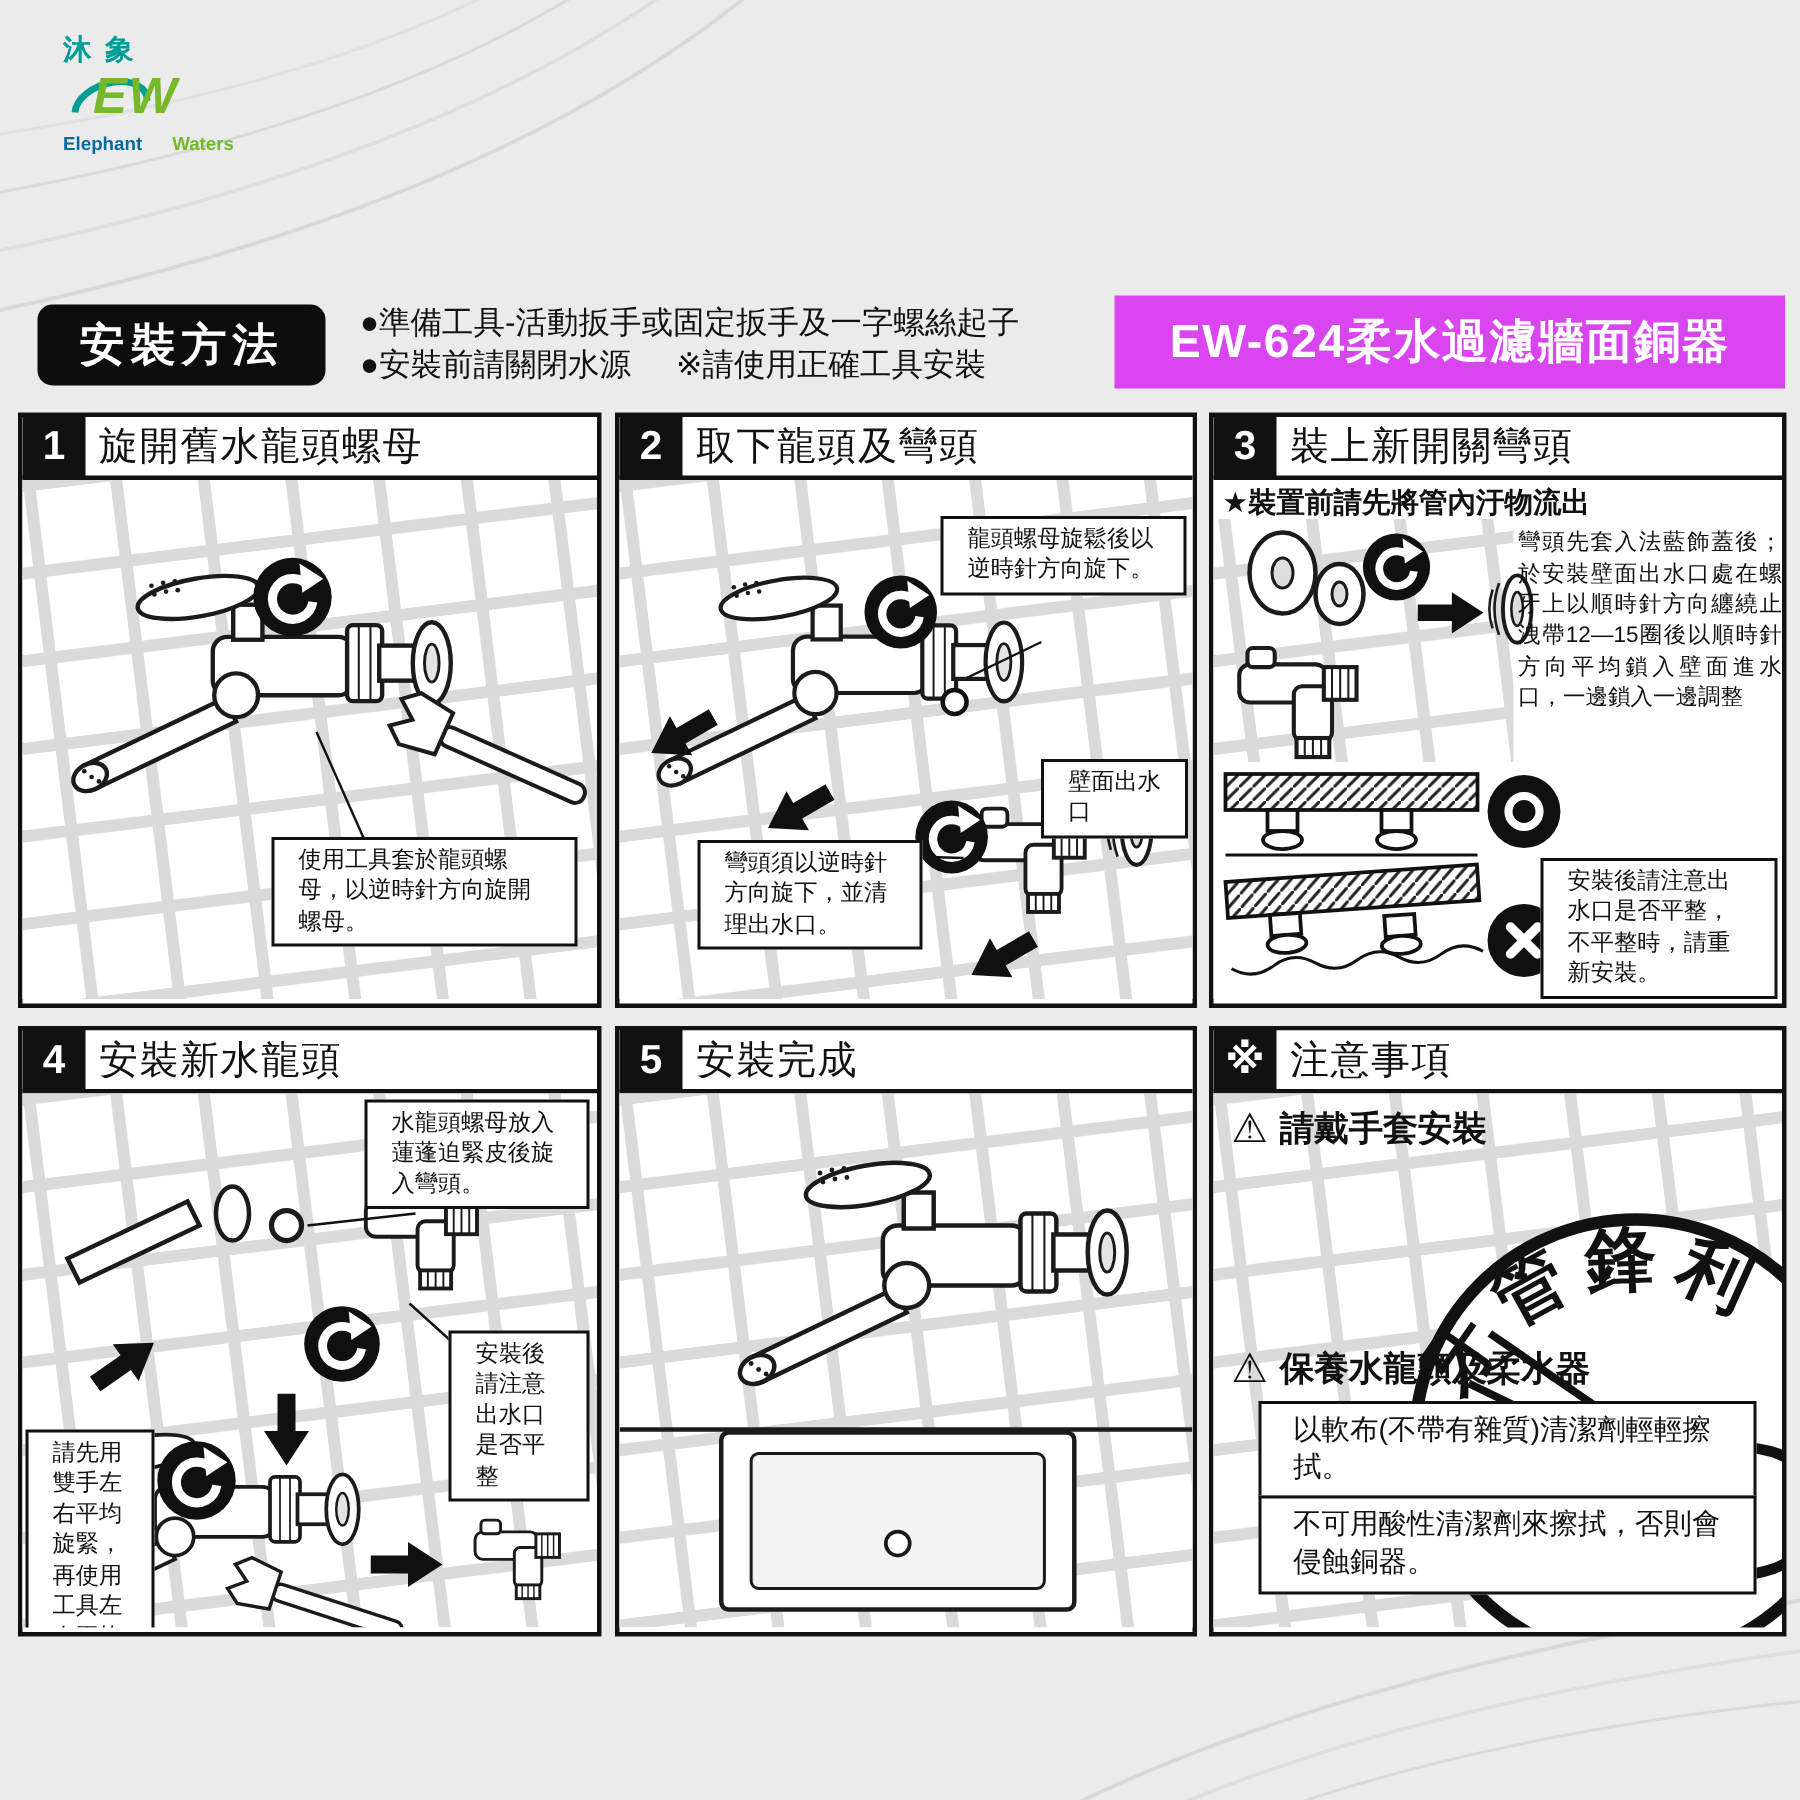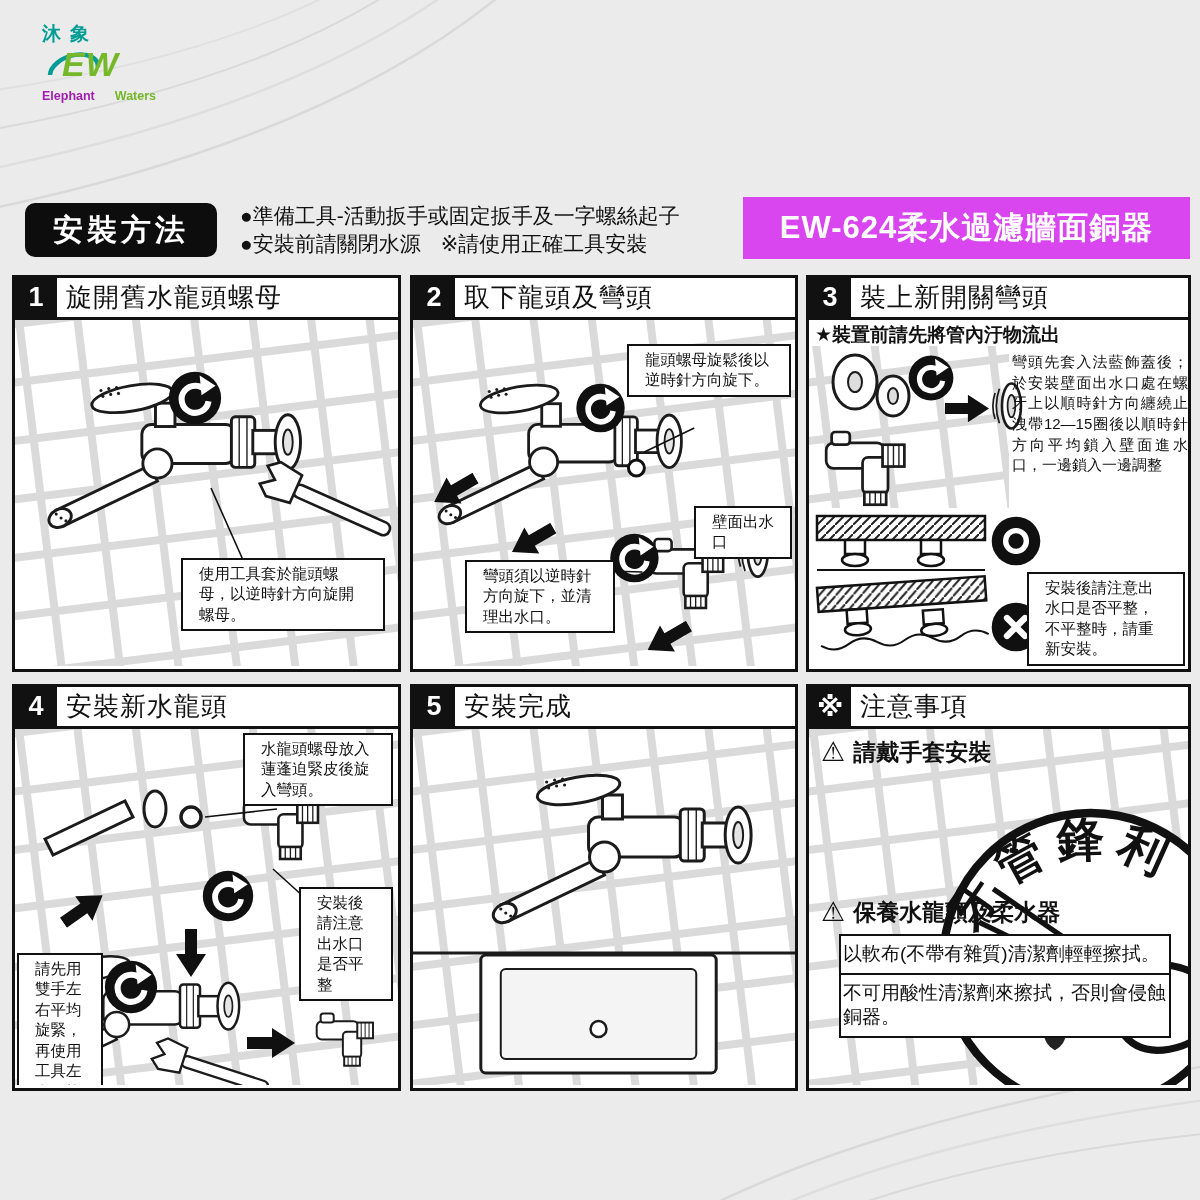--- a/index.html
+++ b/index.html
@@ -7,41 +7,41 @@
   body{font-family:"Liberation Sans","DejaVu Sans",sans-serif;color:#111;background:#e9e9e9}
   #page{position:relative;width:1200px;height:1200px;background:#ebebeb;overflow:hidden}
   #bgdec{position:absolute;left:0;top:0;z-index:0}
   
   .logo{position:absolute;left:42px;top:24px;z-index:2;line-height:1}
   .logo .cn{color:#009d96;font-size:19px;font-weight:bold;letter-spacing:9px}
   .logo .ewrow{position:relative;height:42px;margin-top:2px}
   .logo .ewrow svg{position:absolute;left:-6px;top:-2px}
   .logo .ew{position:absolute;left:20px;top:2px;color:#76b82a;font-size:34px;font-weight:bold;font-style:italic;letter-spacing:1px}
   .logo .sub{font-size:12.5px;font-weight:bold;margin-top:3px}
-  .logo .sub .t{color:#a21caf}
+  .logo .sub .t{color:#0369a1}
   .logo .sub .g{color:#76b82a;margin-left:20px}
   
   .method-badge{position:absolute;left:25px;top:203px;width:192px;height:54px;background:#0d0d0d;border-radius:10px;color:#fff;font-size:30px;font-weight:bold;letter-spacing:4px;display:flex;align-items:center;justify-content:center;z-index:2}
   .bullets{position:absolute;left:240px;top:202px;width:505px;z-index:2;font-size:21px;font-weight:normal;line-height:1.32}
-  .bullets .b2{display:flex;gap:20px}
+  .bullets .b2{display:flex;gap:30px}
   .product-banner{position:absolute;left:743px;top:197px;width:447px;height:62px;background:#d946ef;color:#fff;display:flex;align-items:center;justify-content:center;font-size:31px;font-weight:bold;letter-spacing:1px;z-index:2}
   
   .panel{position:absolute;background:#fff;border:3px solid #111;z-index:2}
   .phead{display:flex;align-items:center;height:42px;border-bottom:3px solid #111;background:#fff}
   .pnum{flex:0 0 42px;width:42px;height:42px;background:#111;color:#fff;font-size:27px;font-weight:bold;display:flex;align-items:center;justify-content:center}
   .ptitle{font-size:26px;font-weight:normal;padding-left:9px;letter-spacing:1px;white-space:nowrap}
   .pbody{position:relative;height:calc(100% - 45px);overflow:hidden;background:#fff}
   .pbody>svg{position:absolute;left:0;top:0;width:100%;height:100%}
   .callout{position:absolute;background:#fff;border:2px solid #111;padding:4px 16px;font-size:15.5px;line-height:1.32;font-weight:500;z-index:3}
   .note{position:absolute;left:6px;top:2px;font-size:19px;font-weight:bold;z-index:3}
   .bodytext{position:absolute;left:203px;top:32px;width:176px;font-size:15px;line-height:1.38;font-weight:500;text-align:justify;z-index:3}
   .warnrow{position:absolute;display:flex;align-items:center;gap:8px;font-size:23px;font-weight:bold;z-index:3}
   .warnrow .tri{font-size:27px;line-height:1}
   .carebox{position:absolute;left:30px;top:205px;width:332px;z-index:3}
-  .carebox p{border:2px solid #111;background:#fff;padding:6px 2px;font-size:19px;line-height:1.3;font-weight:500}
+  .carebox p{border:2px solid #111;background:#fff;padding:6px 21px;font-size:19px;line-height:1.3;font-weight:500}
   .carebox p+p{margin-top:-2px}
   svg text{font-family:"Liberation Sans","DejaVu Sans",sans-serif}
 </style>
 </head>
 <body>
 
 <div id="page">
 
   <svg width="0" height="0" style="position:absolute" aria-hidden="true">
     <defs>

